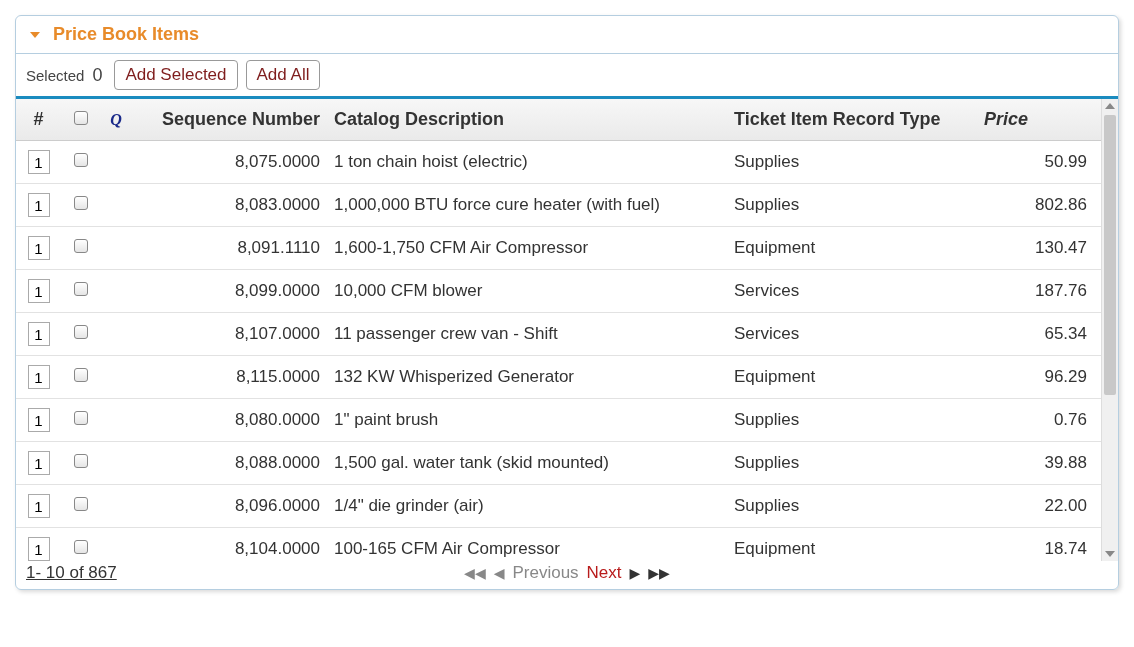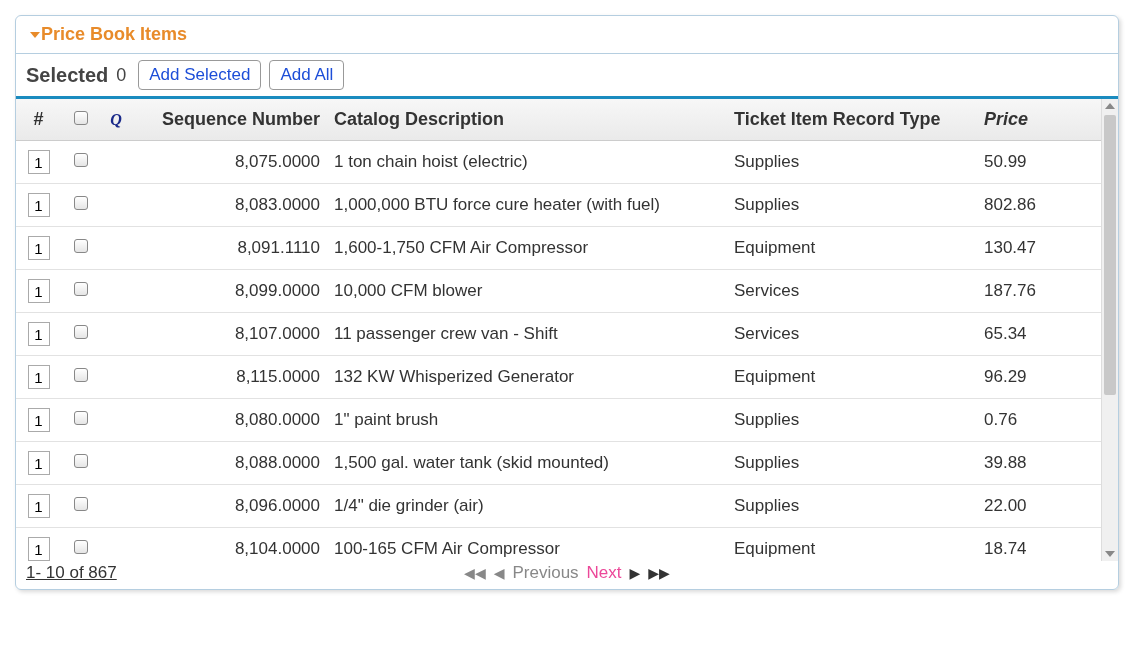--- a/index.html
+++ b/index.html
@@ -16,57 +16,56 @@
     border-radius: 6px;
     box-shadow: 2px 2px 4px rgba(0,0,0,0.15);
     overflow: hidden;
     position: relative;
   }
   .panel-header {
     padding: 8px 14px 8px 14px;
     border-bottom: 1px solid #b5cee0;
     display: flex;
     align-items: center;
-    gap: 1px;
+    gap: 13px;
   }
   .collapse-icon {
     width: 0; height: 0;
     border-left: 5px solid transparent;
     border-right: 5px solid transparent;
     border-top: 6px solid #e88b2a;
   }
   .panel-title {
     color: #e88b2a;
     font-weight: bold;
     font-size: 18px;
   }
   .toolbar {
     padding: 6px 10px;
     display: flex;
     align-items: center;
     gap: 8px;
     border-bottom: 3px solid #1a8bbf;
   }
   .selected-label {
-    font-size: 20px;
+    font-size: 15px;
     color: #444;
-    font-weight: bold;
   }
   .selected-count {
     font-size: 18px;
     color: #444;
     margin-right: 4px;
   }
   .btn {
     border: 1px solid #999;
     border-radius: 4px;
     background: #fff;
     padding: 4px 10px;
     font-size: 17px;
-    color: #1d4ed8;
+    color: #7f1d1d;
     cursor: pointer;
   }
   .table-wrap {
     position: relative;
     display: flex;
   }
   .table-scroll {
     flex: 1;
     overflow: hidden;
   }
@@ -94,21 +93,21 @@
     padding: 9px 8px;
     border-bottom: 1px solid #e2e2e2;
     font-size: 17px;
     color: #333;
     vertical-align: middle;
   }
   tbody tr:last-child td { border-bottom: none; }
   tbody td.col-num { text-align: center; }
   tbody td.col-chk { text-align: center; }
   tbody td.col-seq { text-align: right; padding-right:6px;}
-  tbody td.col-price { text-align: left; padding-right: 14px;}
+  tbody td.col-price { text-align: right; padding-right: 14px;}
   .qty-input {
     width: 22px;
     height: 24px;
     border: 1px solid #aaa;
     text-align: center;
     font-size: 15px;
     padding: 1px 2px;
     background:#fff;
   }
   .chk {
@@ -155,21 +154,21 @@
   }
   .pager-center {
     position: absolute;
     left: 50%;
     transform: translateX(-50%);
     display: flex;
     align-items: center;
     gap: 8px;
   }
   .pglink { color: #888; }
-  .pglink.active { color: #ec4899; }
+  .pglink.active { color: #b91c1c; }
   .pgicon { color: #888; font-size: 14px; }
   .pgicon.active { color: #333; }
   .partial-row td { padding-top:9px; padding-bottom:0; height:20px; overflow:hidden;}
 </style>
 </head>
 <body>
 
 <div class="panel">
 
   <div class="panel-header">

